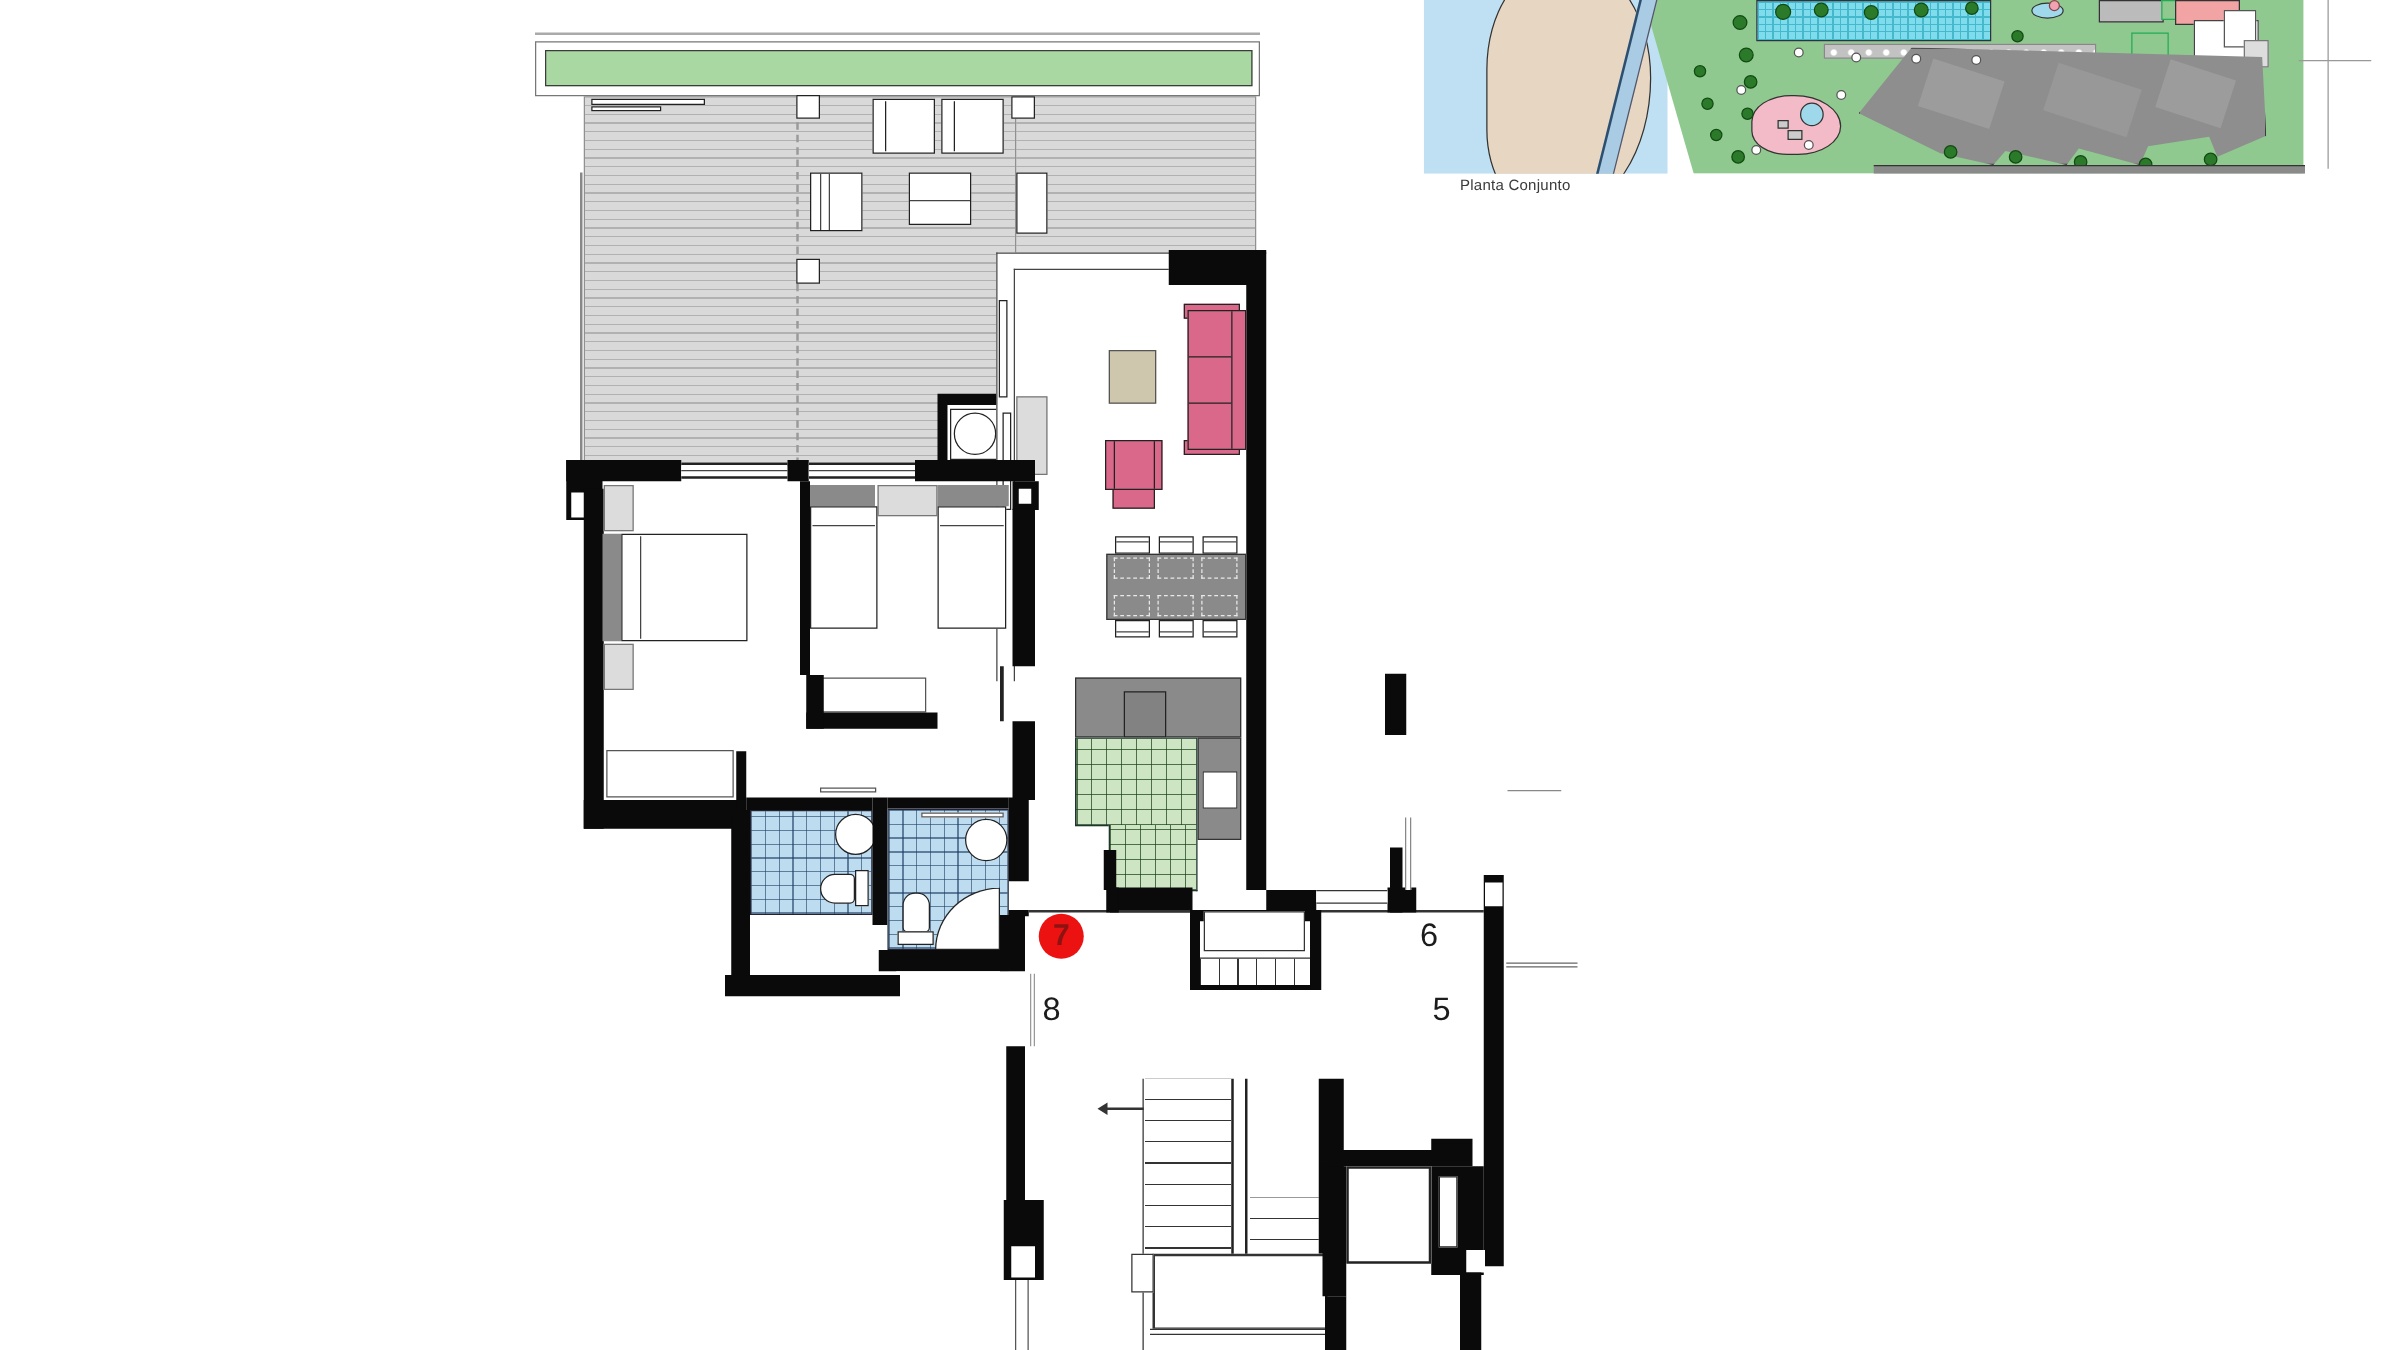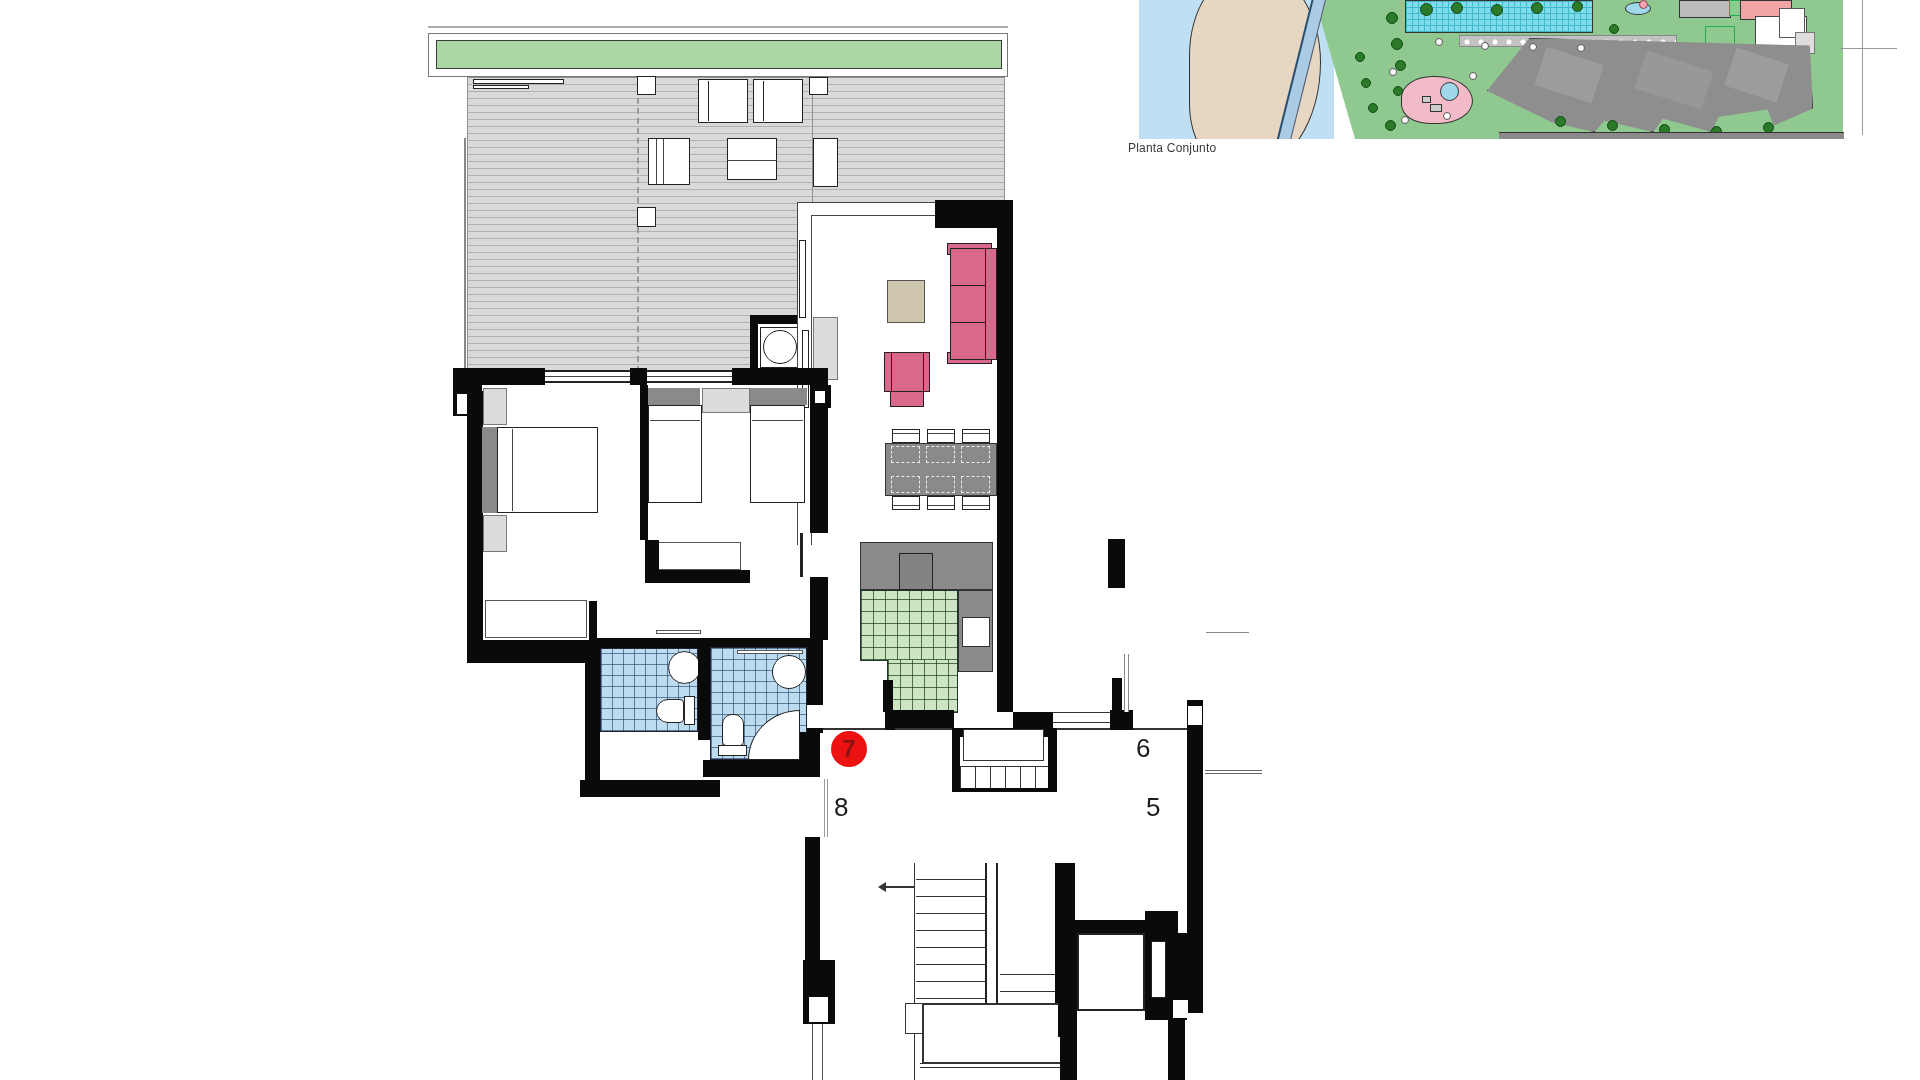--- a/index.html
+++ b/index.html
@@ -86,21 +86,21 @@
     <div class="peb" style="left:304px;top:112px;"></div>
     <div class="peb" style="left:330px;top:72px;"></div>
     <div class="peb" style="left:296px;top:38px;"></div>
     <div class="peb" style="left:342px;top:42px;"></div>
     <div class="peb" style="left:390px;top:43px;"></div>
     <div class="peb" style="left:438px;top:44px;"></div>
     <div class="abs" style="left:360px;top:132px;width:345px;height:7px;background:#8a8a8a;border-top:1px solid #333;"></div>
     <div class="ln" style="left:723px;top:0;width:1px;height:135px;background:#999;"></div>
     <div class="ln" style="left:700px;top:48px;width:58px;height:1px;background:#999;"></div>
   </div>
-  <div class="caption" style="left:1128px;top:141px;">Planta Conjunto</div>
+  <div class="caption" style="left:1168px;top:141px;">Planta Conjunto</div>
 
   <div class="ln" style="left:428px;top:26px;width:580px;height:2px;background:#aaa;"></div>
   <div class="w" style="left:428px;top:33px;width:580px;height:44px;border:1px solid #777;"></div>
   <div class="abs" style="left:436px;top:40px;width:566px;height:29px;background:var(--planter-green,#a9d8a2);border:1px solid #3c3c3c;"></div>
   <div class="deck" style="left:467px;top:77px;width:346px;height:296px;"></div>
   <div class="deck" style="left:812px;top:77px;width:193px;height:126px;"></div>
   <div class="ln" style="left:464px;top:138px;width:2px;height:235px;background:#888;"></div>
   <div class="abs" style="left:637px;top:78px;height:294px;border-left:2px dashed #9a9a9a;"></div>
   <div class="furn" style="left:473px;top:79px;width:91px;height:5px;border-width:1px;"></div>
   <div class="furn" style="left:473px;top:85px;width:56px;height:4px;border-width:1px;"></div>

